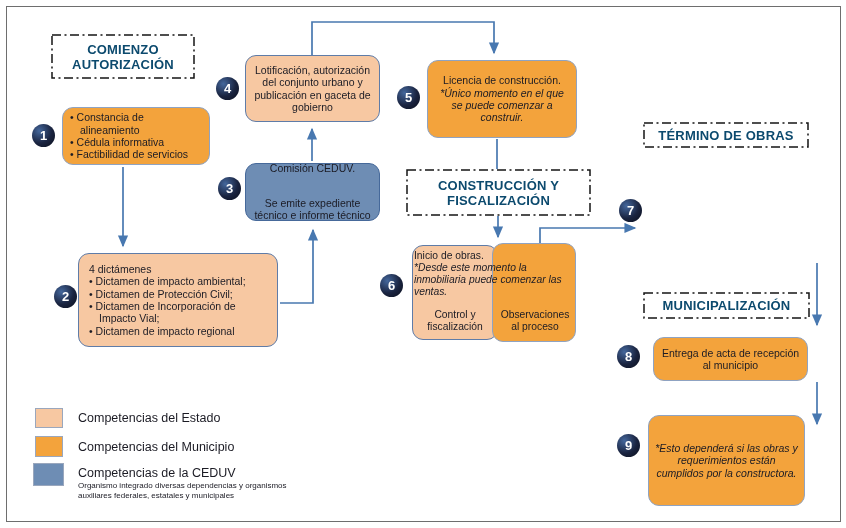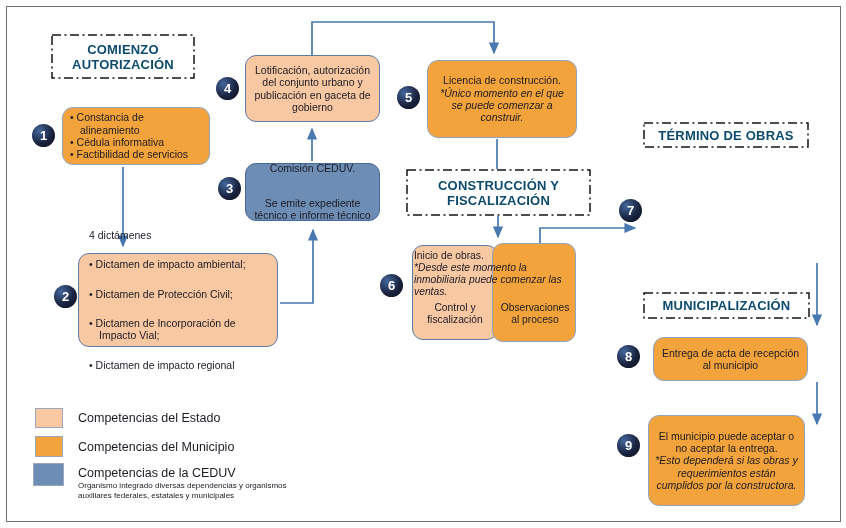--- a/index.html
+++ b/index.html
@@ -24,21 +24,21 @@
 
   .stage-label{position:absolute;display:flex;align-items:center;justify-content:center;
                text-align:center;font-weight:bold;font-size:13px;color:#0c4a6e;letter-spacing:.2px;}
   .swatch{position:absolute;border:1px solid #9aa7bd;box-sizing:border-box;}
   .legend-label{position:absolute;font-size:12.5px;color:#1b1b24;}
   .legend-note{position:absolute;font-size:8px;line-height:1.25;color:#1b1b24;width:225px;}
 
   .six-wrap{position:absolute;left:412px;top:243px;width:164px;height:99px;}
   .six-box{position:absolute;border-radius:11px;box-sizing:border-box;}
   .six-text{position:absolute;left:2px;right:2px;top:7px;font-size:10.3px;line-height:1.18;}
-  .six-sub{position:absolute;bottom:16px;text-align:center;font-size:10.3px;line-height:1.15;}
+  .six-sub{position:absolute;bottom:9px;text-align:center;font-size:10.3px;line-height:1.15;}
 </style>
 </head>
 <body>
 
 <div id="canvas">
   <div class="frame"></div>
 
   <svg class="overlay" viewBox="0 0 846 528">
     <defs>
       <marker id="ah" markerWidth="9" markerHeight="8" refX="6.2" refY="3" orient="auto">
@@ -86,21 +86,21 @@
   <div class="badge" style="left:619px;top:199px;">7</div>
   <div class="badge" style="left:617px;top:345px;">8</div>
   <div class="badge" style="left:617px;top:434px;">9</div>
 
   <div class="box fill-municipio blist" style="left:62px;top:107px;width:148px;height:58px;">
     <div>• Constancia de alineamiento</div>
     <div>• Cédula informativa</div>
     <div>• Factibilidad de servicios</div>
   </div>
 
-  <div class="box fill-estado blist" style="left:78px;top:253px;width:200px;height:94px;padding:6px 10px;gap:17px;">
+  <div class="box fill-estado blist" style="left:78px;top:253px;width:200px;height:94px;padding:6px 10px;">
     <div style="padding-left:0;text-indent:0;">4 dictámenes</div>
     <div>• Dictamen de impacto ambiental;</div>
     <div>• Dictamen de Protección Civil;</div>
     <div>• Dictamen de Incorporación de Impacto Vial;</div>
     <div>• Dictamen de impacto regional</div>
   </div>
 
   <div class="box fill-ceduv" style="left:245px;top:163px;width:135px;height:58px;">
     <div>Comisión CEDUV.</div>
     <div>Se emite expediente técnico e informe técnico</div>
@@ -125,21 +125,20 @@
     <div class="six-sub" style="left:4px;width:78px;">Control y fiscalización</div>
     <div class="six-sub" style="left:84px;width:78px;">Observaciones al proceso</div>
   </div>
 
 
   <div class="box fill-municipio" style="left:653px;top:337px;width:155px;height:44px;">
     <div>Entrega de acta de recepción al municipio</div>
   </div>
 
   <div class="box fill-municipio" style="left:648px;top:415px;width:157px;height:91px;">
-    <div>El municipio puede aceptar o no aceptar la entrega.</div>
     <div class="note">*Esto dependerá si las obras y requerimientos están cumplidos por la constructora.</div>
   </div>
 
   <div>
     <div class="swatch" style="left:35px;top:408px;width:28px;height:20px;background:#f7c8a2;"></div>
     <div class="legend-label" style="left:78px;top:411px;">Competencias del Estado</div>
     <div class="swatch" style="left:35px;top:436px;width:28px;height:21px;background:#f3a33c;"></div>
     <div class="legend-label" style="left:78px;top:440px;">Competencias del Municipio</div>
     <div class="swatch" style="left:33px;top:463px;width:31px;height:23px;background:#6e8db4;"></div>
     <div class="legend-label" style="left:78px;top:466px;">Competencias de la CEDUV</div>

